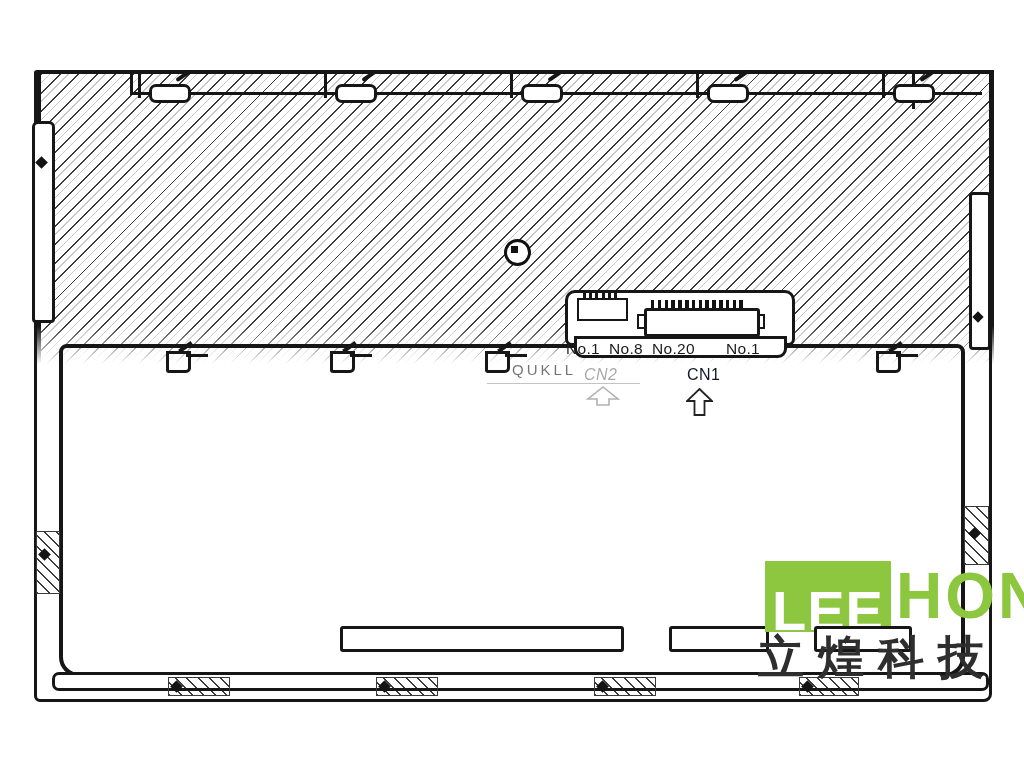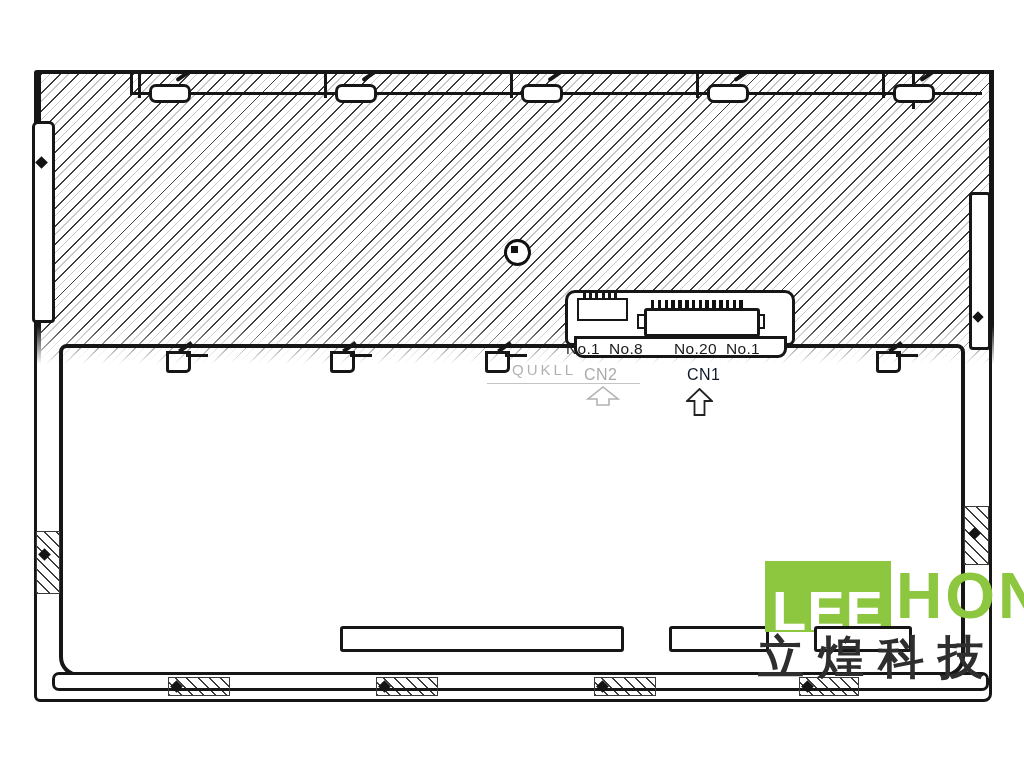--- a/index.html
+++ b/index.html
@@ -43,22 +43,22 @@
   .pcb-strip { left:574px; top:336px; width:207px; height:16px; background:#fff; border:3px solid #161616; border-radius:0 0 9px 9px; z-index:3; }
   .cn2-body { left:577px; top:298px; width:47px; height:19px; background:#fff; border:2.5px solid #161616; z-index:4; }
   .cn2-teeth { left:583px; top:293px; width:34px; height:6px; z-index:4;
     background:repeating-linear-gradient(90deg,#161616 0 3px,transparent 3px 6.2px); }
   .cn1-teeth { left:651px; top:300px; width:95px; height:10px; z-index:4;
     background:repeating-linear-gradient(90deg,#111 0 3.5px,transparent 3.5px 6.8px); }
   .cn1-body { left:644px; top:308px; width:110px; height:23px; background:#fff; border:3px solid #161616; border-radius:3px; z-index:4; }
   .cn1-flange { width:8px; height:11px; border:2.5px solid #161616; background:#fff; top:314px; z-index:3; }
   .pin-label { top:340px; font-size:15.5px; color:#1b1b1b; z-index:5; letter-spacing:0.3px; }
   .conn-label { top:366px; font-size:16px; color:#0f172a; z-index:5; letter-spacing:0.5px; }
-  .faded { opacity:0.5; color:#555; }
-  .watermark { left:512px; top:361px; font-size:15px; color:#737373; opacity:0.55; letter-spacing:3px; z-index:5; }
+  .faded { opacity:0.5; color:#555;font-style:italic; }
+  .watermark { left:512px; top:361px; font-size:15px; color:#000000; opacity:0.55; letter-spacing:3px; z-index:5; }
   .faint-line { left:487px; top:383px; width:153px; height:1px; background:#c4c4c4; z-index:5; }
   
   .gnd { left:504px; top:239px; width:21px; height:21px; border:3px solid #111; border-radius:50%; background:#fff; z-index:2; }
   .gnd-core { position:absolute; left:4px; top:4px; width:7px; height:7px; background:#111; }
   
   .panel-body { left:59px; top:344px; width:898px; height:325px; border:4px solid #161616; border-radius:8px 8px 20px 20px; z-index:1; }
   .bottom-bar { left:52px; top:672px; width:931px; height:13px; border:3px solid #161616; border-radius:7px; background:#fff; z-index:2; }
   .bottom-pad { top:677px; height:17px; border:1px solid #3a3a3a; z-index:3; }
   .side-pad   { border:1px solid #3a3a3a; z-index:2; }
   .edge-rail  { background:#fff; border:3px solid #161616; z-index:2; }
@@ -129,21 +129,21 @@
   <div class="abs cn2-teeth"></div>
   <div class="abs cn2-body"></div>
 
   <div class="abs cn1-teeth"></div>
   <div class="abs cn1-flange" style="left:637px;"></div>
   <div class="abs cn1-flange" style="left:753px;"></div>
   <div class="abs cn1-body"></div>
 
   <div class="abs pin-label" style="left:566px;">No.1</div>
   <div class="abs pin-label" style="left:609px;">No.8</div>
-  <div class="abs pin-label" style="left:674px;">No.20</div>
+  <div class="abs pin-label" style="left:652px;">No.20</div>
   <div class="abs pin-label" style="left:726px;">No.1</div>
 
   <div class="abs watermark">QUKLL</div>
   <div class="abs faint-line"></div>
 
   <div class="abs conn-label faded" style="left:584px;">CN2</div>
   <svg class="arrow" style="left:586px; top:386px; opacity:0.45;" width="34" height="20" viewBox="0 0 34 20">
     <path d="M17 1 L32 13 H23 V19 H11 V13 H2 Z" fill="#ffffff" stroke="#555" stroke-width="1.6"></path>
   </svg>
 

